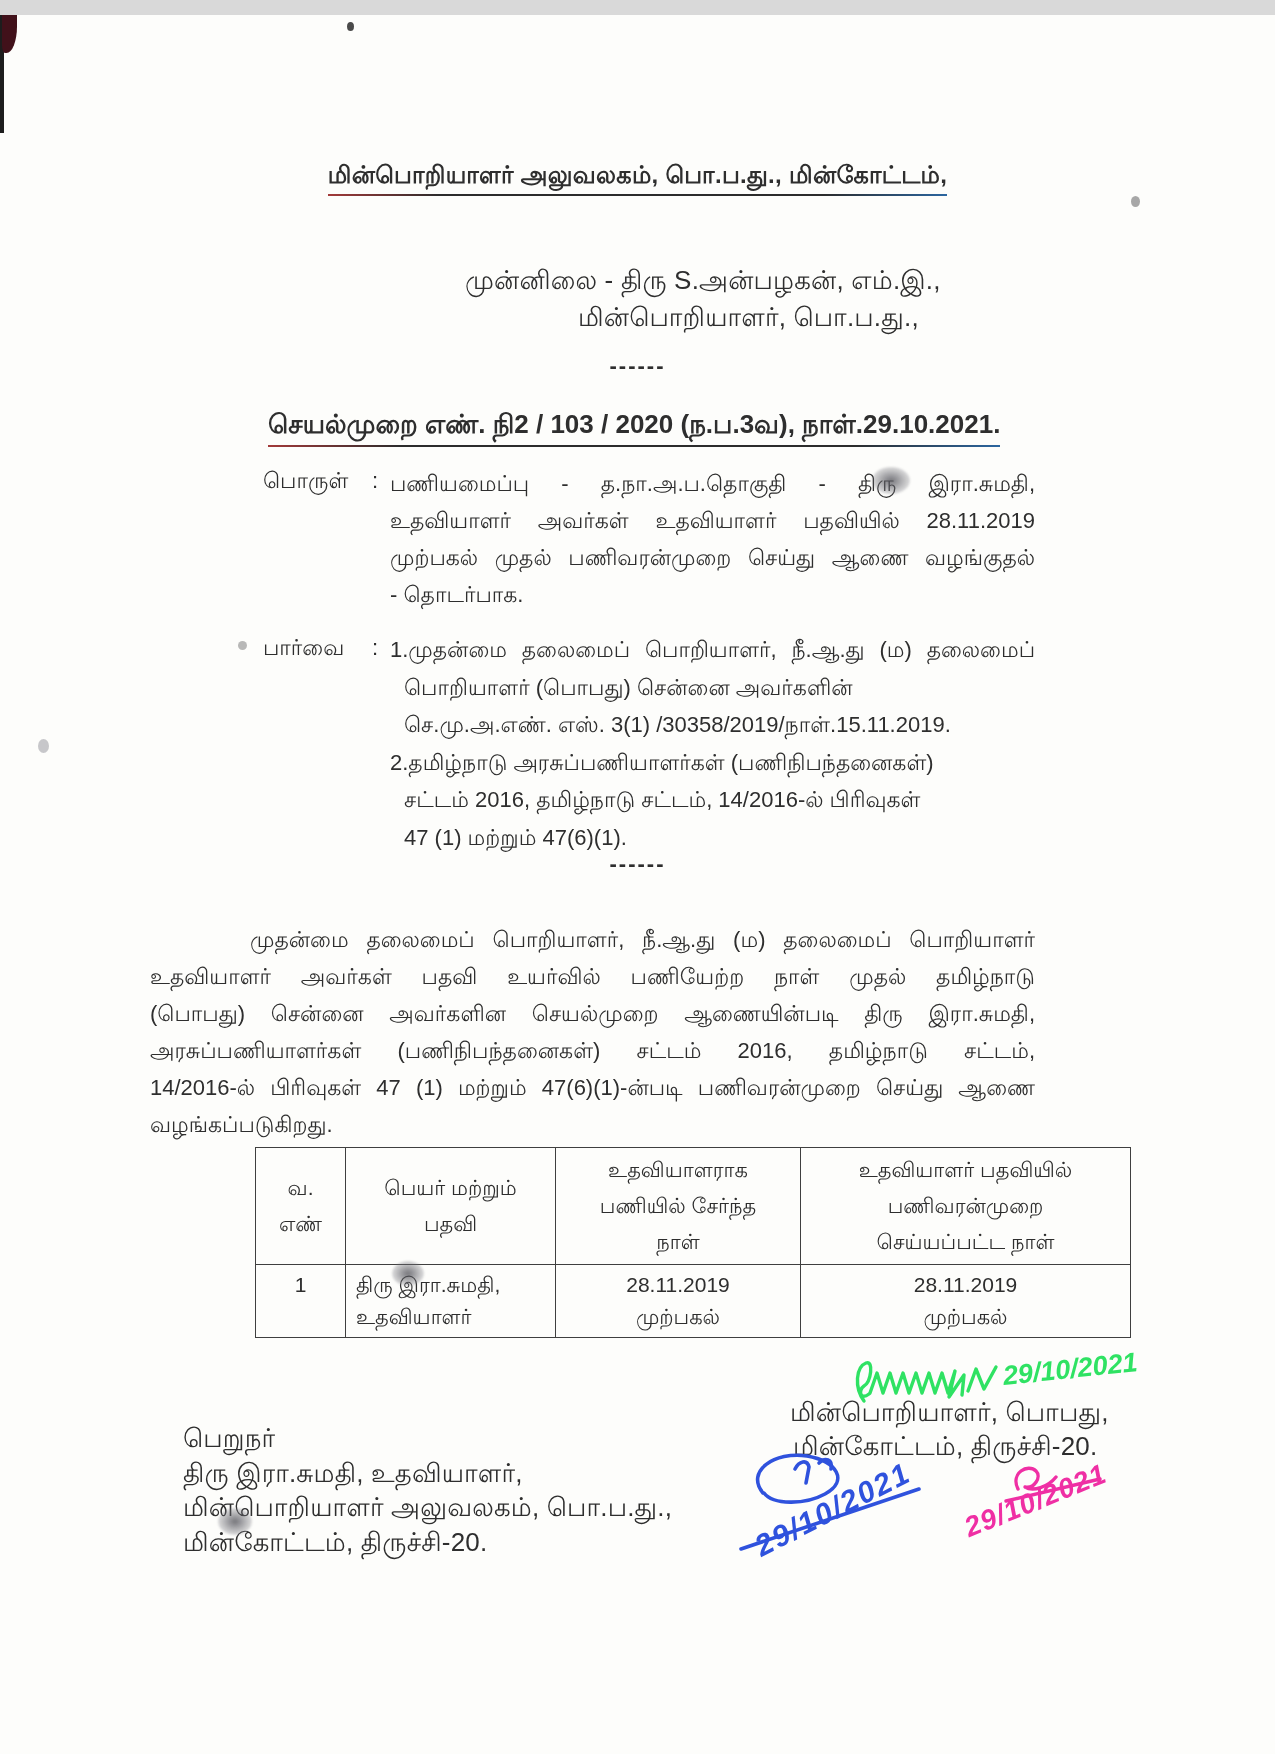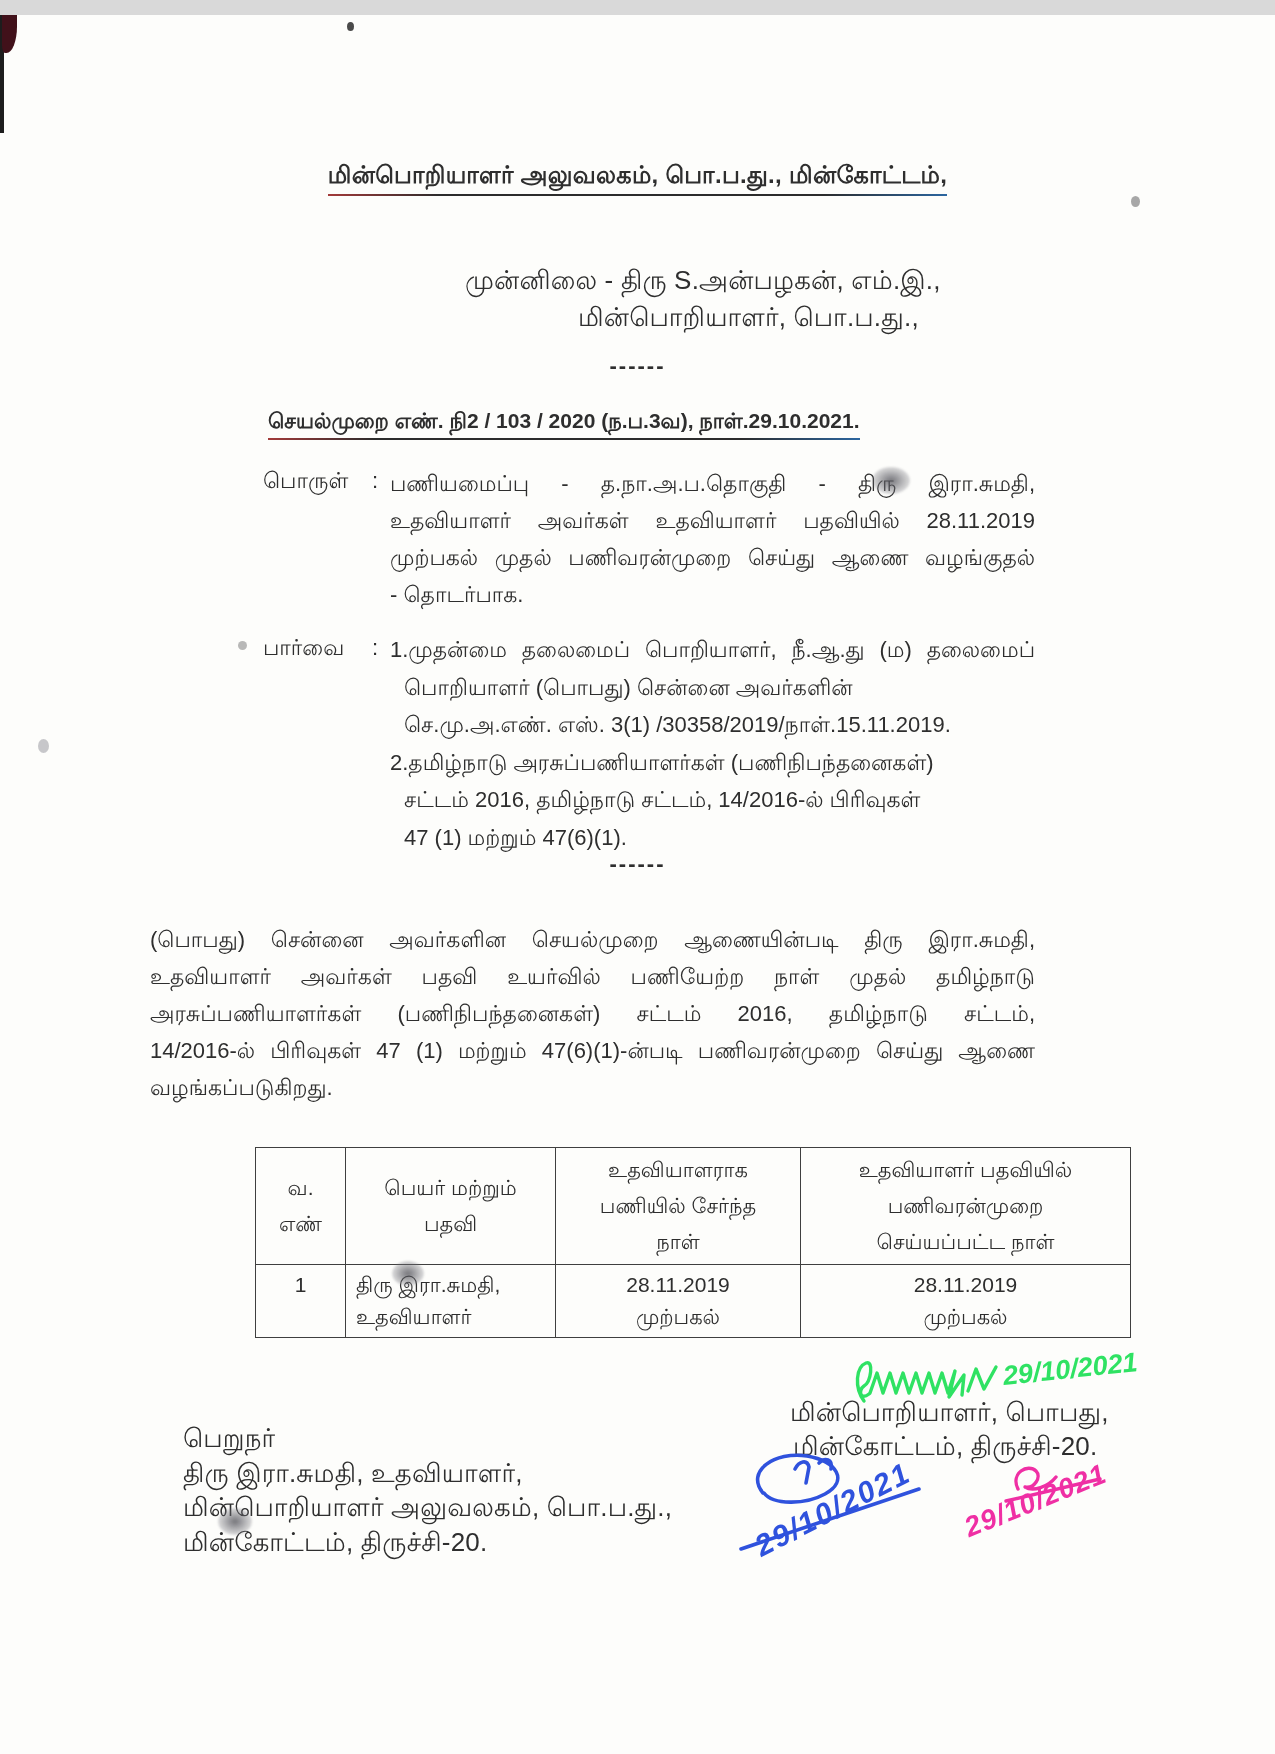--- a/index.html
+++ b/index.html
@@ -19,21 +19,21 @@
     padding-bottom:4px;
     background-image:linear-gradient(90deg,#a33a3a,#2c2c2c 18%,#2c2c2c 80%,#2c66a0);
     background-repeat:no-repeat;
     background-position:0 100%;
     background-size:100% 2px;
   }
   .center-line{width:100%;text-align:center;}
   .hdr{font-size:24px;font-weight:700;letter-spacing:.3px;}
   .txt{font-size:26px;letter-spacing:.2px;}
   .sep{font-size:22px;font-weight:700;letter-spacing:2px;}
-  .proc{font-size:21px;font-weight:600;}
+  .proc{font-size:26px;font-weight:600;}
   .lbl{font-size:22px;}
   .lineset{line-height:37px;font-size:22px;}
   .jl{text-align:justify;text-align-last:justify;}
   .para{line-height:37px;font-size:22px;}
   .indent1{padding-left:100px;}
   
   table.doc-table{border-collapse:collapse;table-layout:fixed;}
   .doc-table th,.doc-table td{
     border:1.6px solid #3f3f3f;
     font-weight:400;
@@ -101,22 +101,23 @@
     <div style="padding-left:14px;">பொறியாளர் (பொபது) சென்னை அவர்களின்</div>
     <div style="padding-left:14px;">செ.மு.அ.எண். எஸ். 3(1) /30358/2019/நாள்.15.11.2019.</div>
     <div>2.தமிழ்நாடு அரசுப்பணியாளர்கள் (பணிநிபந்தனைகள்)</div>
     <div style="padding-left:14px;">சட்டம் 2016, தமிழ்நாடு சட்டம், 14/2016-ல் பிரிவுகள்</div>
     <div style="padding-left:14px;">47 (1) மற்றும் 47(6)(1).</div>
   </div>
 
   <div class="abs center-line sep" style="top:836px;">------</div>
 
   <div class="abs para" style="left:150px;top:906px;width:885px;">
+    <div class="jl indent1">முதன்மை தலைமைப் பொறியாளர், நீ.ஆ.து (ம) தலைமைப் பொறியாளர்</div>
+    <div class="jl">உதவியாளர் அவர்கள் பதவி உயர்வில் பணியேற்ற நாள் முதல் தமிழ்நாடு</div>
     <div class="jl">(பொபது) சென்னை அவர்களின செயல்முறை ஆணையின்படி திரு இரா.சுமதி,</div>
-    <div class="jl">உதவியாளர் அவர்கள் பதவி உயர்வில் பணியேற்ற நாள் முதல் தமிழ்நாடு</div>
     <div class="jl">அரசுப்பணியாளர்கள் (பணிநிபந்தனைகள்) சட்டம் 2016, தமிழ்நாடு சட்டம்,</div>
     <div class="jl">14/2016-ல் பிரிவுகள் 47 (1) மற்றும் 47(6)(1)-ன்படி பணிவரன்முறை செய்து ஆணை</div>
     <div>வழங்கப்படுகிறது.</div>
   </div>
 
   <table class="doc-table abs" style="left:255px;top:1132px;width:875px;">
     <colgroup>
       <col style="width:90px">
         <col style="width:210px">
         <col style="width:245px">

